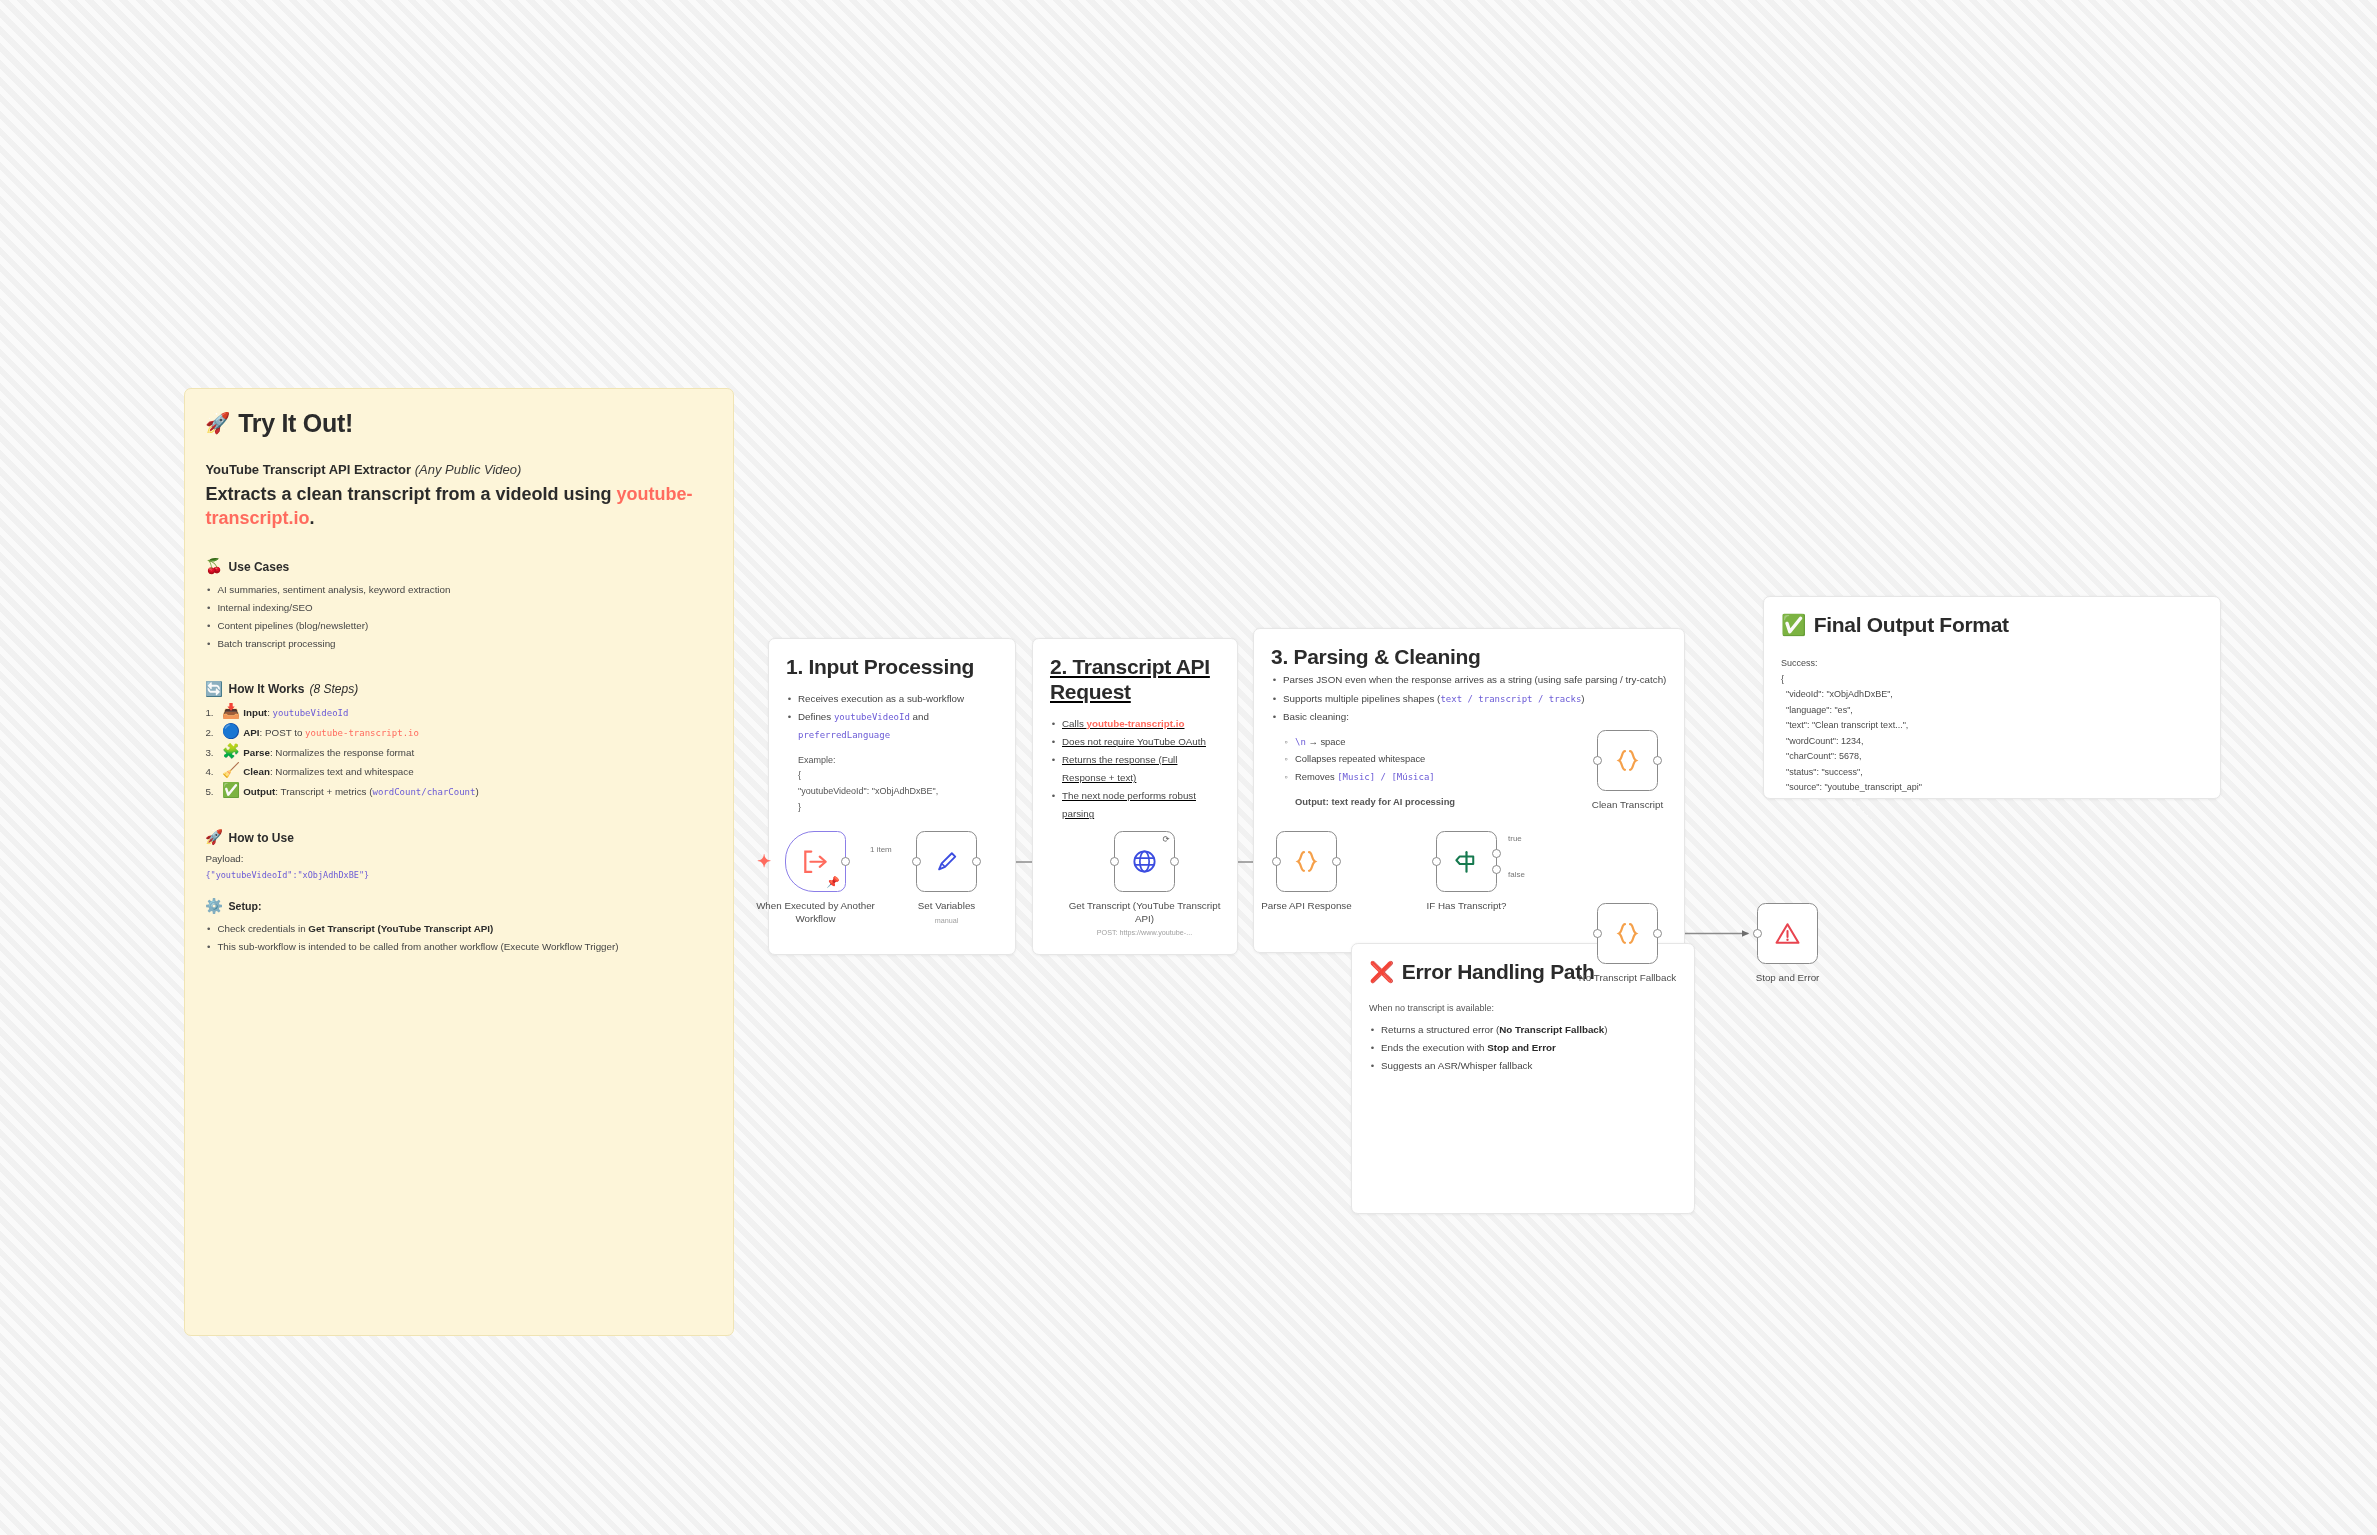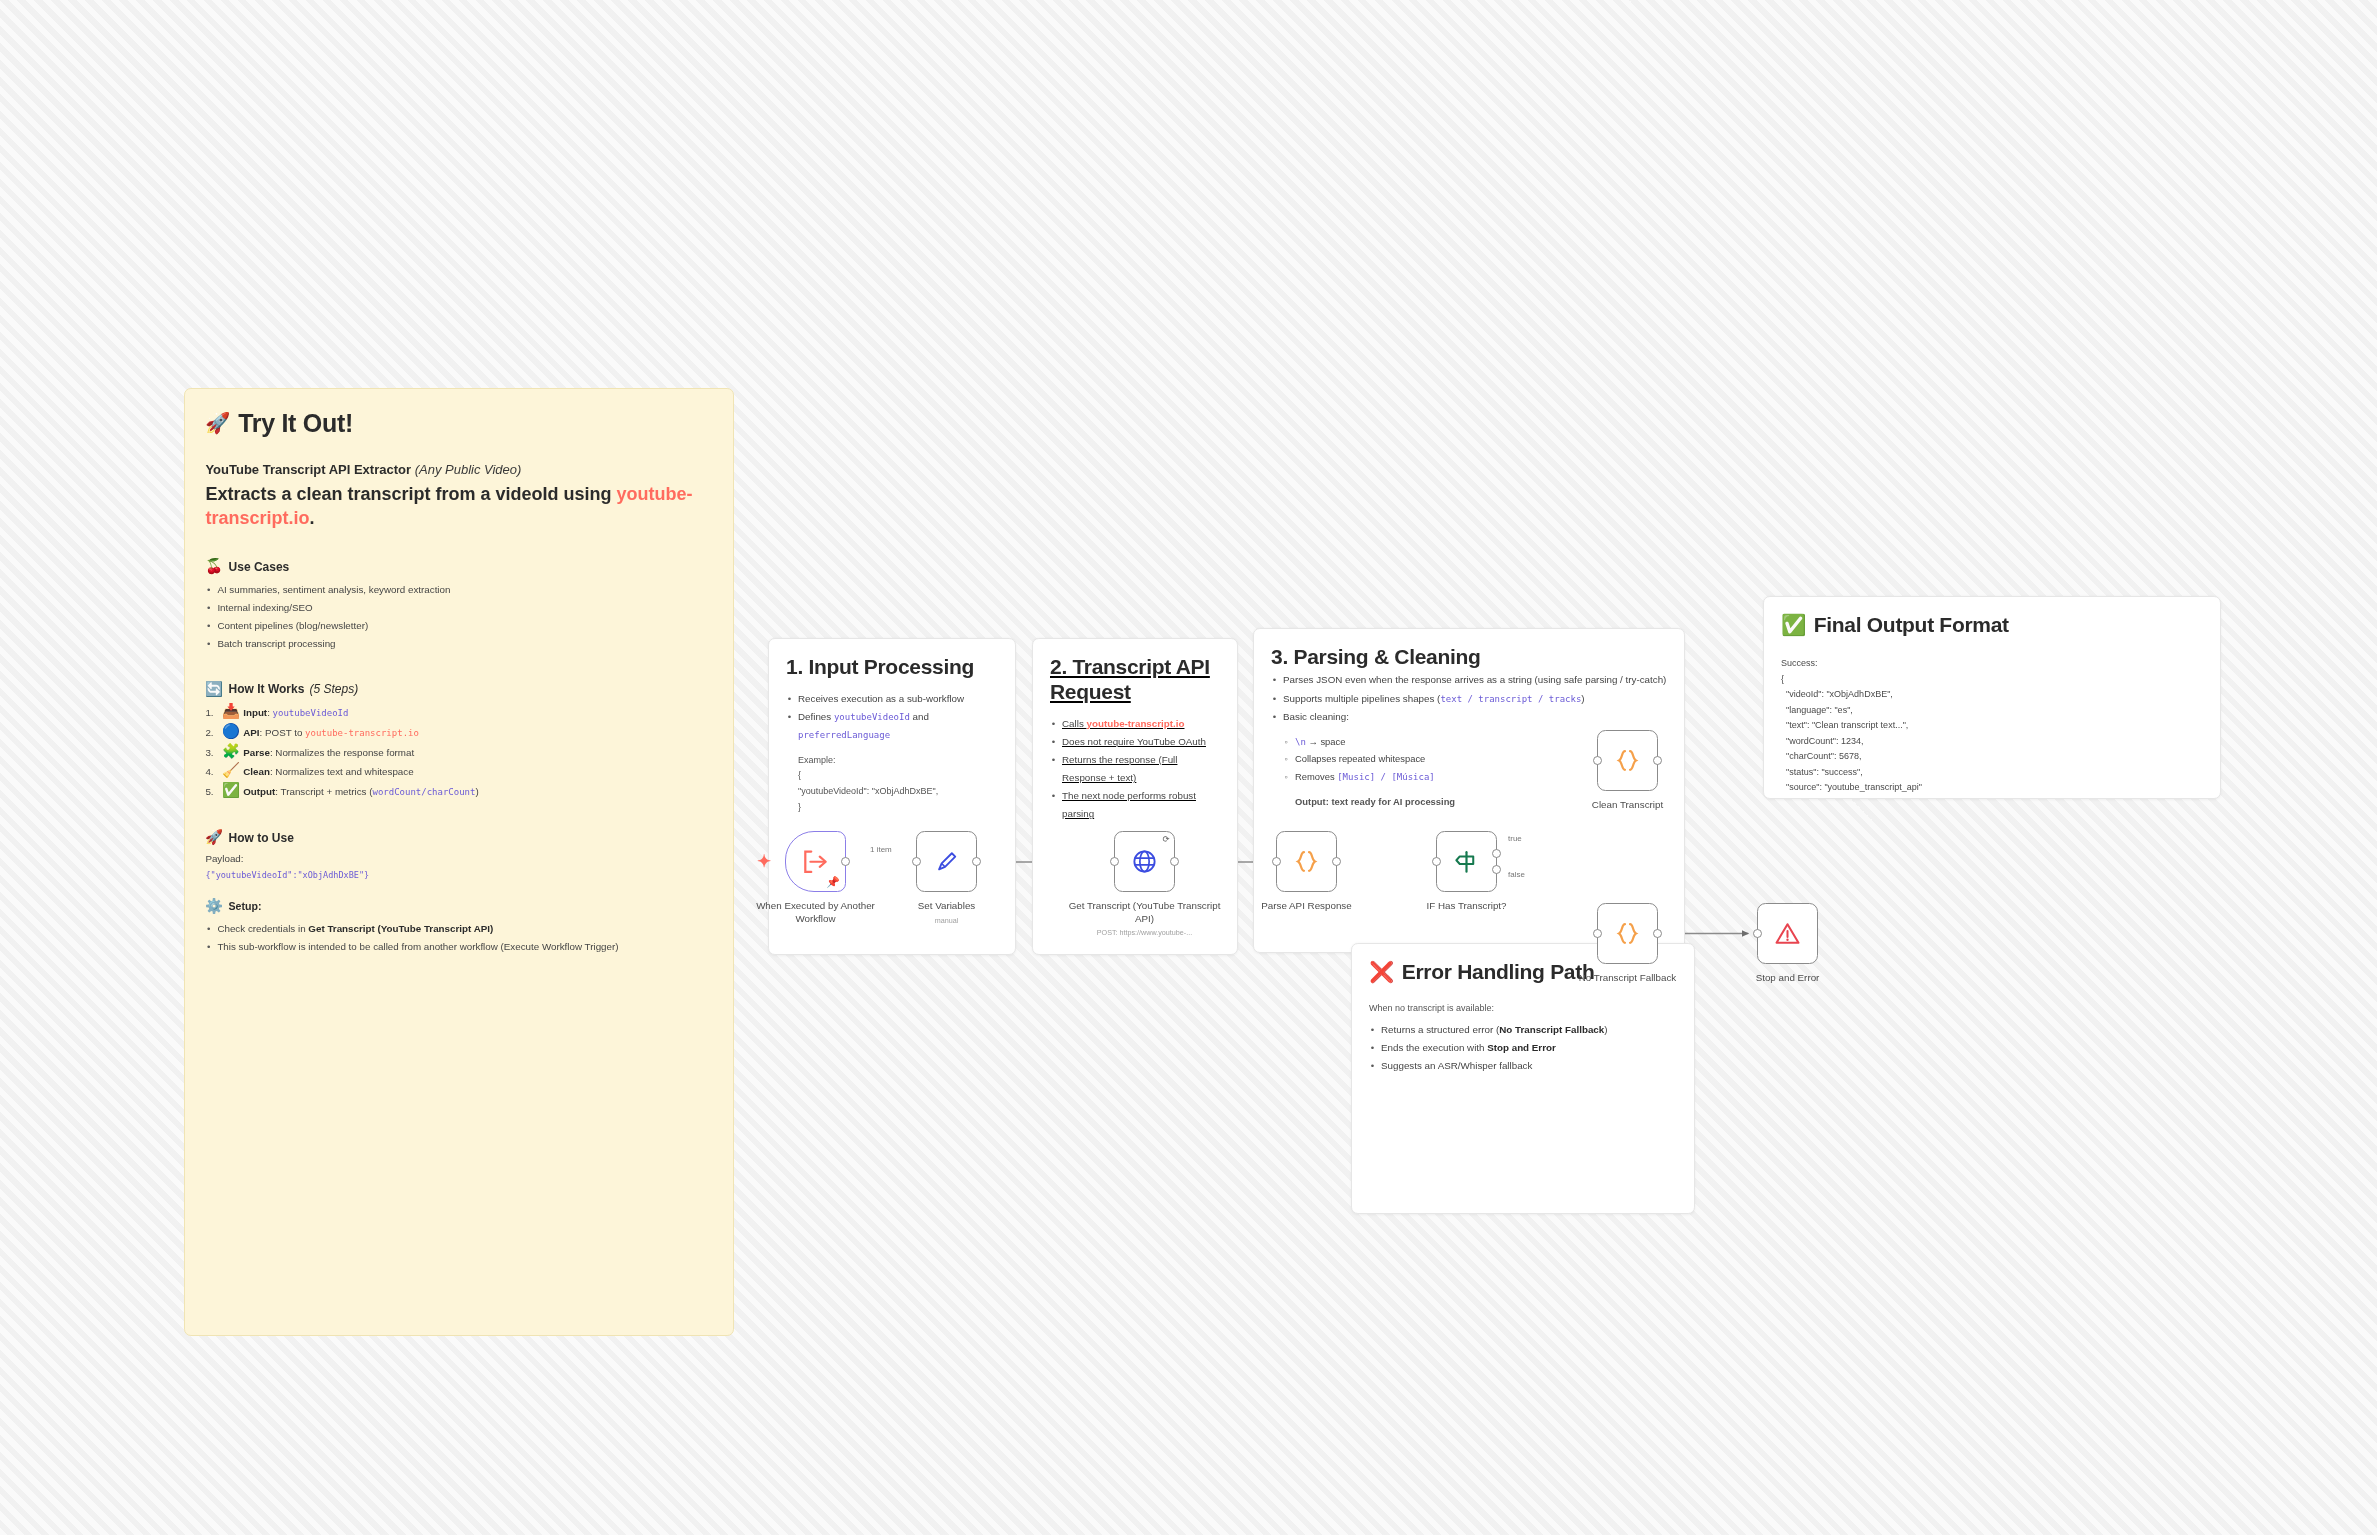--- a/index.html
+++ b/index.html
@@ -275,21 +275,21 @@
         <li>Internal indexing/SEO</li>
         <li>Content pipelines (blog/newsletter)</li>
         <li>Batch transcript processing</li>
       </ul>
 
       <div class="spacer-lg"></div>
 
       <div class="sec-title">
         <span class="emoji sm">🔄</span>
         <span>How It Works</span>
-        <span class="i" style="font-weight:400">(5 Steps)</span>
+        <span class="i" style="font-weight:400">(8 Steps)</span>
       </div>
       <ol class="note-ol">
         <li>
           <span class="emoji sm">📥</span>
           <span class="b">Input</span><span>: </span><span class="code">youtubeVideoId</span>
         </li>
         <li>
           <span class="emoji sm">🔵</span>
           <span class="b">API</span><span>: POST to </span><span class="code-red">youtube-transcript.io</span>
         </li>

